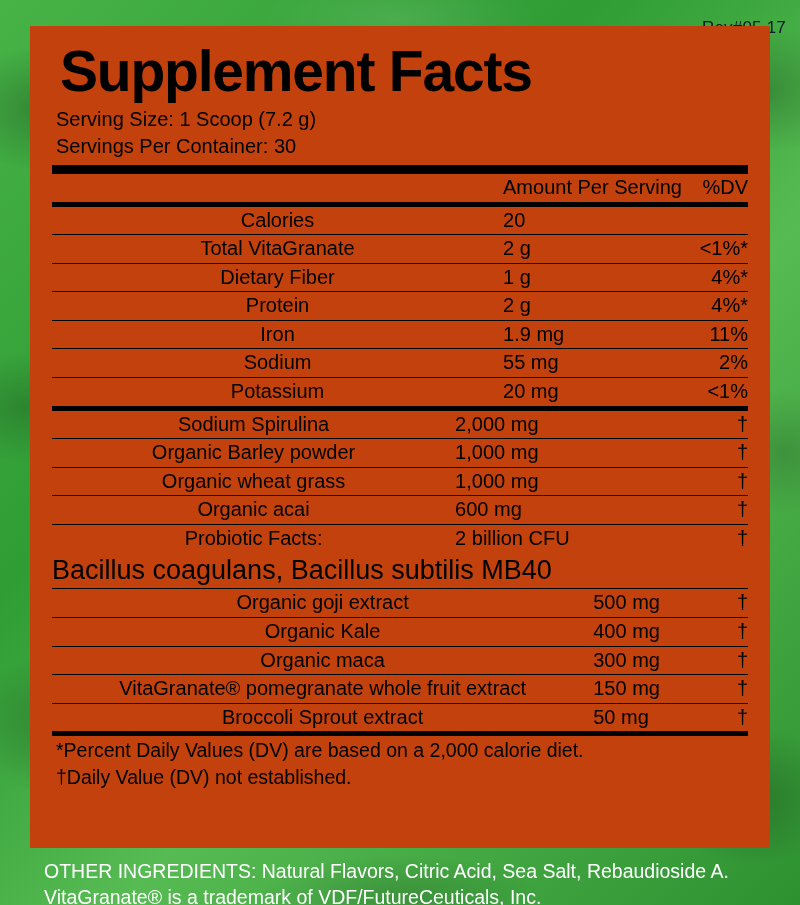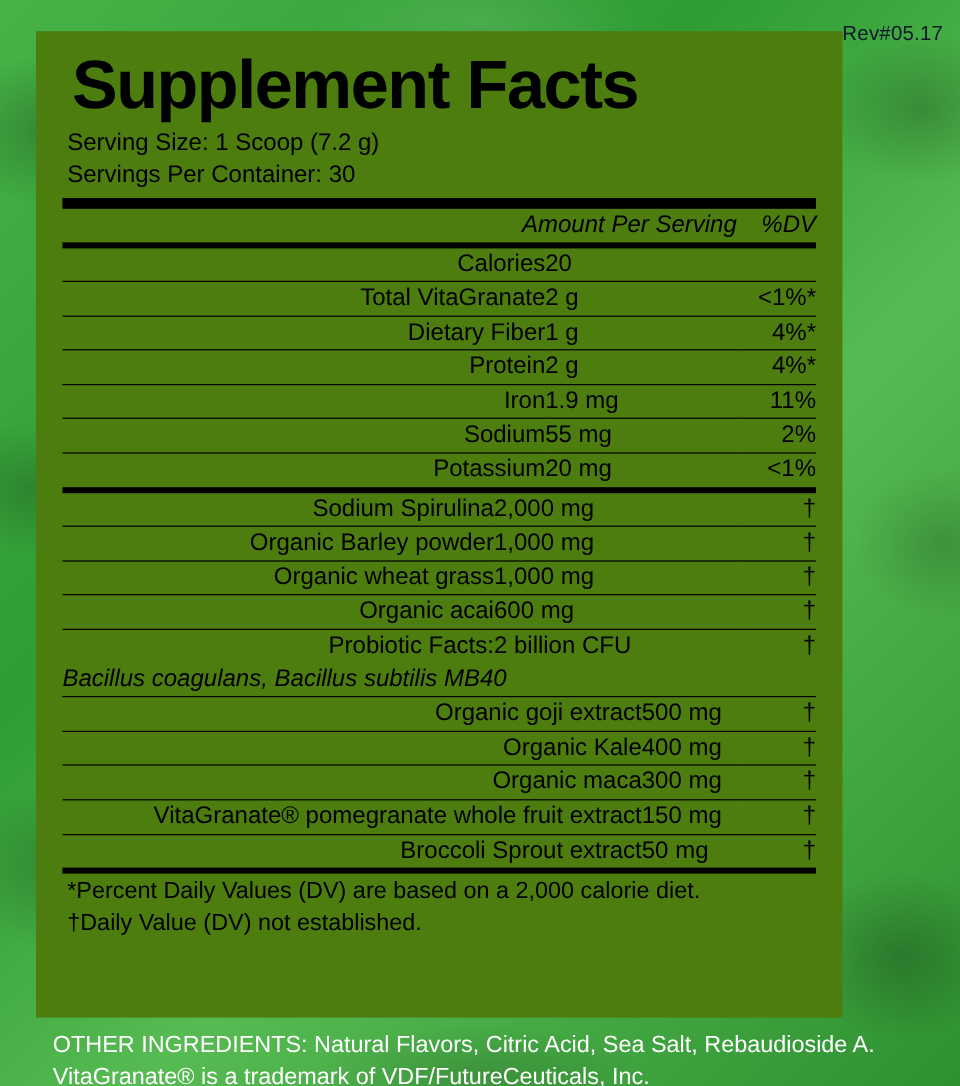--- a/index.html
+++ b/index.html
@@ -34,23 +34,23 @@
     top: 18px;
     right: 14px;
     color: #0f172a;
     font-size: 17px;
     letter-spacing: 0.2px;
   }
   .panel {
     position: absolute;
     left: 30px;
     top: 26px;
-    width: 672px;
+    width: 740px;
     height: 822px;
-    background: #4d7c0f;
+    background: #c2410c;
     box-sizing: border-box;
     padding: 6px 22px 16px 22px;
   }
   .title {
     font-size: 57px;
     font-weight: bold;
     line-height: 1.02;
     letter-spacing: -1.2px;
     color: #000;
     margin: 10px 0 6px 8px;
@@ -76,29 +76,28 @@
     width: 100%;
     border-collapse: collapse;
     font-size: 20px;
     color: #000;
   }
   table.facts td {
     padding: 2px 0 2px 0;
     vertical-align: bottom;
     line-height: 1.18;
   }
-  td.name { text-align: right; padding-left: 4px; }
+  td.name { text-align: center; padding-left: 4px; }
   td.amt  { text-align: left; white-space: nowrap; padding-right: 10px; }
   td.dv   { text-align: right; width: 66px; white-space: nowrap; padding-right: 4px; }
   tr.line td { border-bottom: 1.5px solid #000; }
-  tr.head td { border-bottom: none; font-style: italic; }
+  tr.head td { border-bottom: none; }
   .indent { padding-left: 22px; }
   .sub-italic {
-    font-style: italic;
-    font-size: 20px;
+    font-size: 27px;
     padding-left: 26px;
   }
   .amt-head { text-align: right; padding-right: 10px; }
   .foot {
     font-size: 19.5px;
     color: #000;
     line-height: 1.35;
     margin-top: 1px;
     padding-left: 4px;
   }

